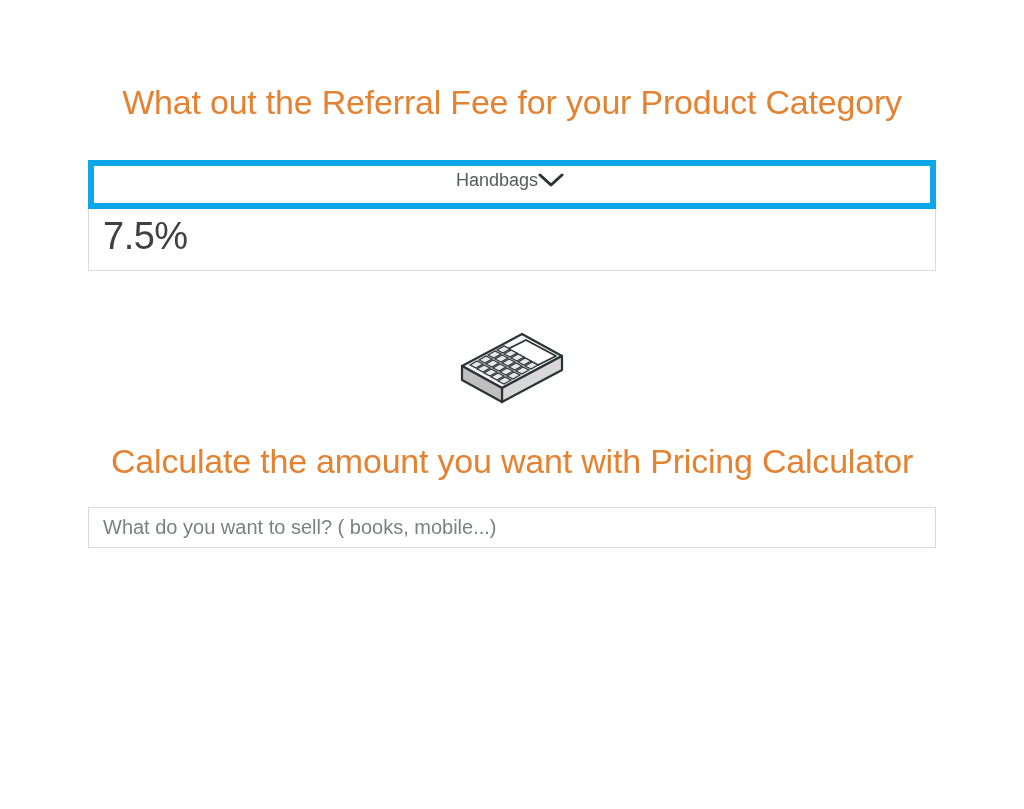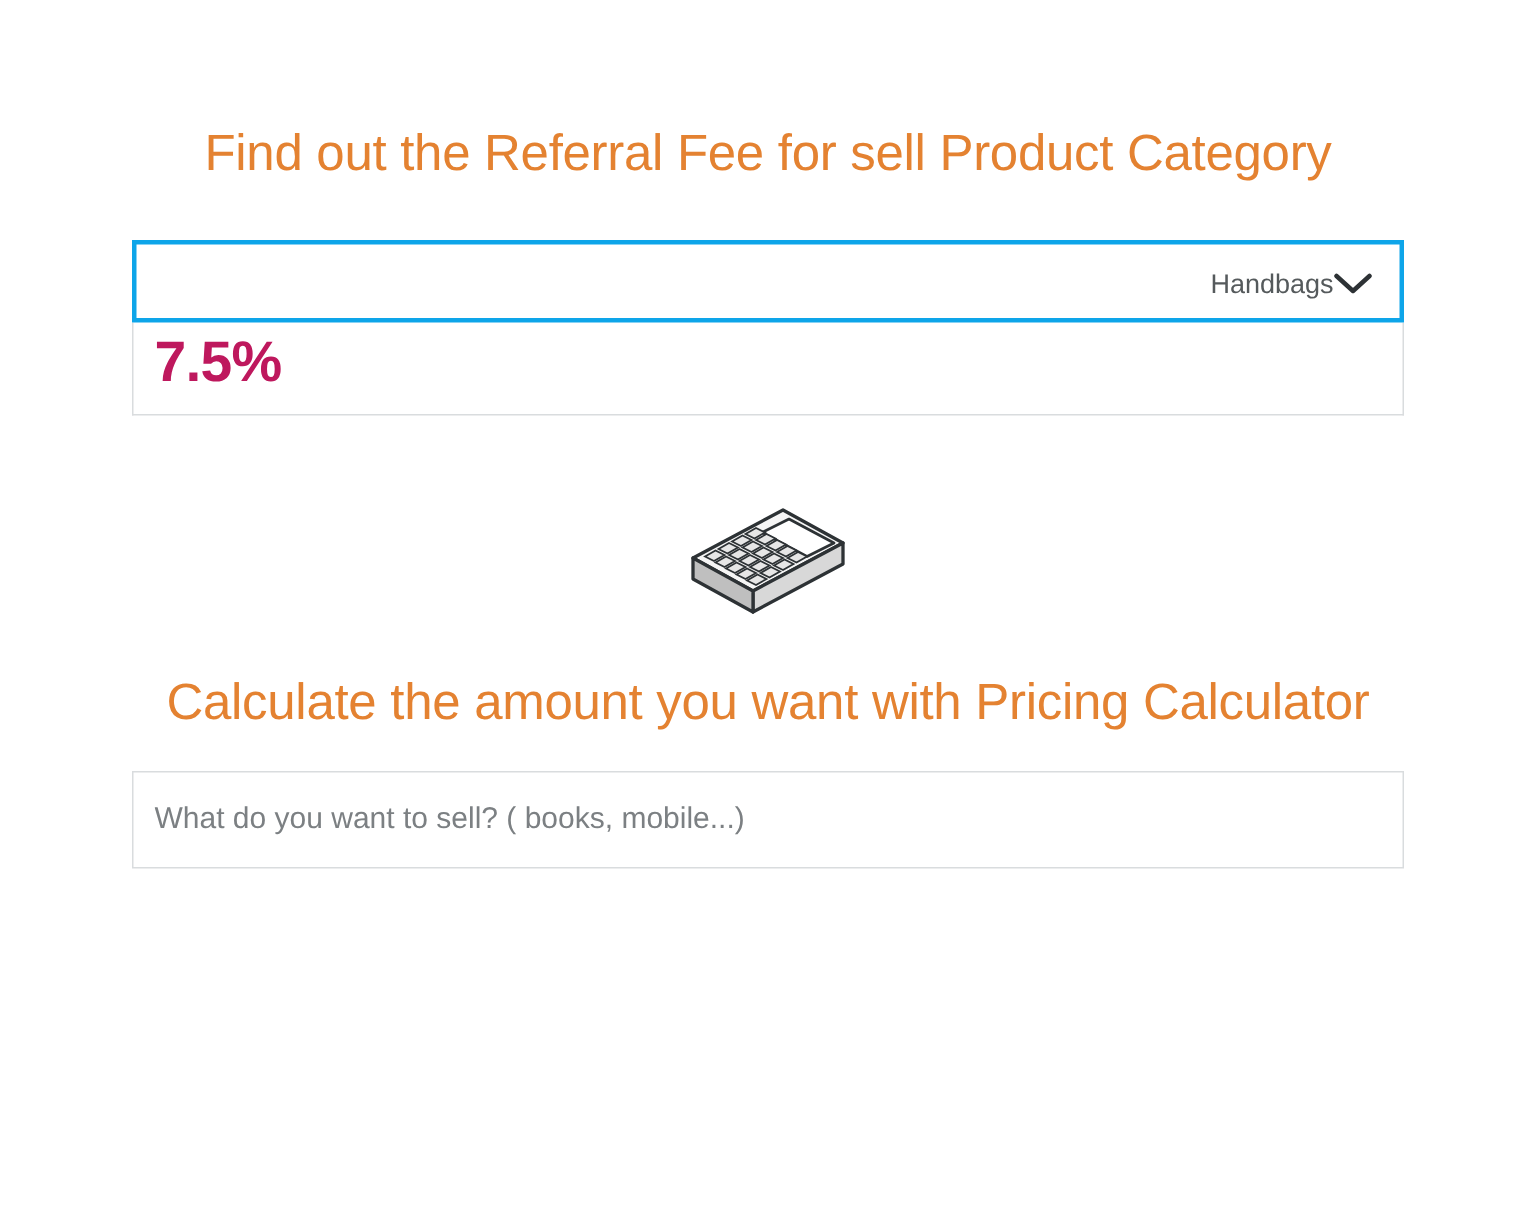--- a/index.html
+++ b/index.html
@@ -24,77 +24,77 @@
       margin-bottom: 36px;
       letter-spacing: -0.2px;
     }
     .heading-orange.second {
       margin-top: 14px;
       margin-bottom: 24px;
     }
     .select-row {
       position: relative;
       width: 100%;
-      border: 3px solid #0ea5e9;
+      border: 6px solid #0ea5e9;
       background: #ffffff;
       display: flex;
       align-items: center;
-      justify-content: flex-end;
-      padding: 16px 18px 12px 14px;
+      justify-content: center;
+      padding: 4px 18px 12px 14px;
       cursor: pointer;
     }
     .select-row .label {
       font-size: 18px;
       color: #555a5c;
     }
     .select-row .chevron {
       display: flex;
       align-items: center;
     }
     .fee-row {
       width: 100%;
       border: 1px solid #d9dcde;
       border-top: none;
       padding: 6px 14px 12px 14px;
     }
     .fee-row .value {
       font-size: 38px;
-      color: #be185d;
-      font-weight: 700;
+      color: #404040;
+      font-weight: 400;
       letter-spacing: -0.5px;
     }
     .calc-icon-wrap {
       width: 100%;
       display: flex;
       justify-content: center;
       margin-top: 40px;
     }
     .input-row {
       width: 100%;
       border: 1px solid #d9dcde;
       background: #ffffff;
-      padding: 20px 14px;
+      padding: 8px 14px;
     }
     .input-row input {
       width: 100%;
       border: none;
       outline: none;
       font-size: 20px;
       color: #333;
       font-family: inherit;
       background: transparent;
     }
     .input-row input::placeholder {
       color: #7c8083;
     }
   </style>
 </head>
 <body>
 
-<h2 class="heading-orange">Find out the Referral Fee for sell Product Category</h2>
+<h2 class="heading-orange">What out the Referral Fee for your Product Category</h2>
 
 <div class="select-row">
   <span class="label">Handbags</span>
   <span class="chevron">
     <svg width="26" height="16" viewBox="0 0 26 16">
       <path d="M2 2 L13 12 L24 2" stroke="#2d3235" stroke-width="3" fill="none" stroke-linecap="round" stroke-linejoin="round"></path>
     </svg>
   </span>
 </div>
 

